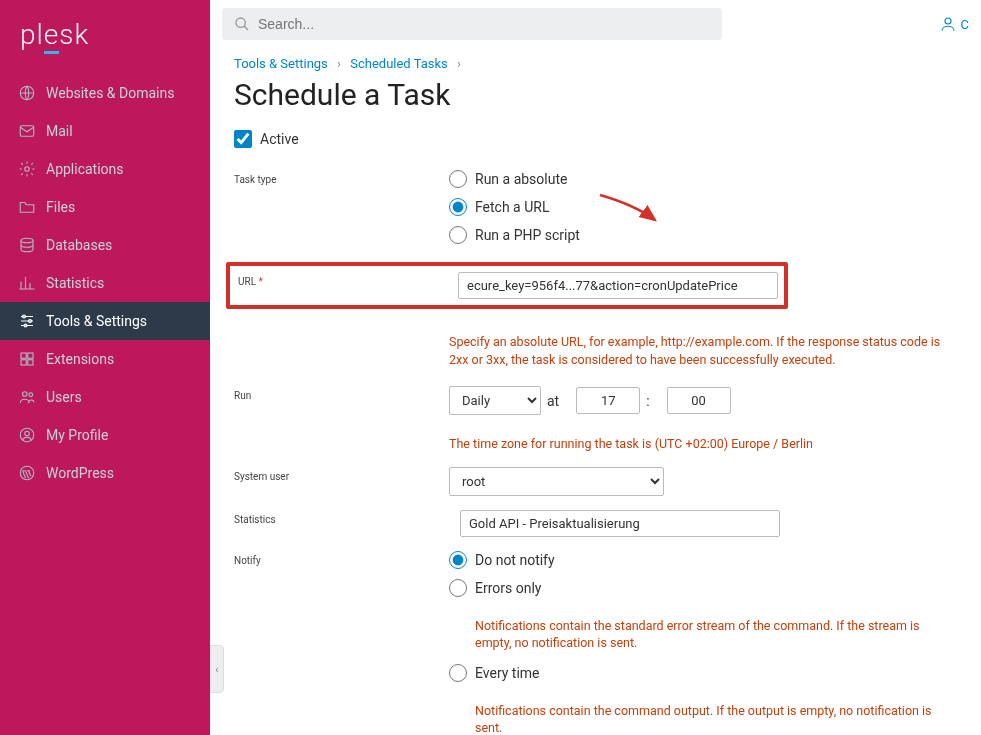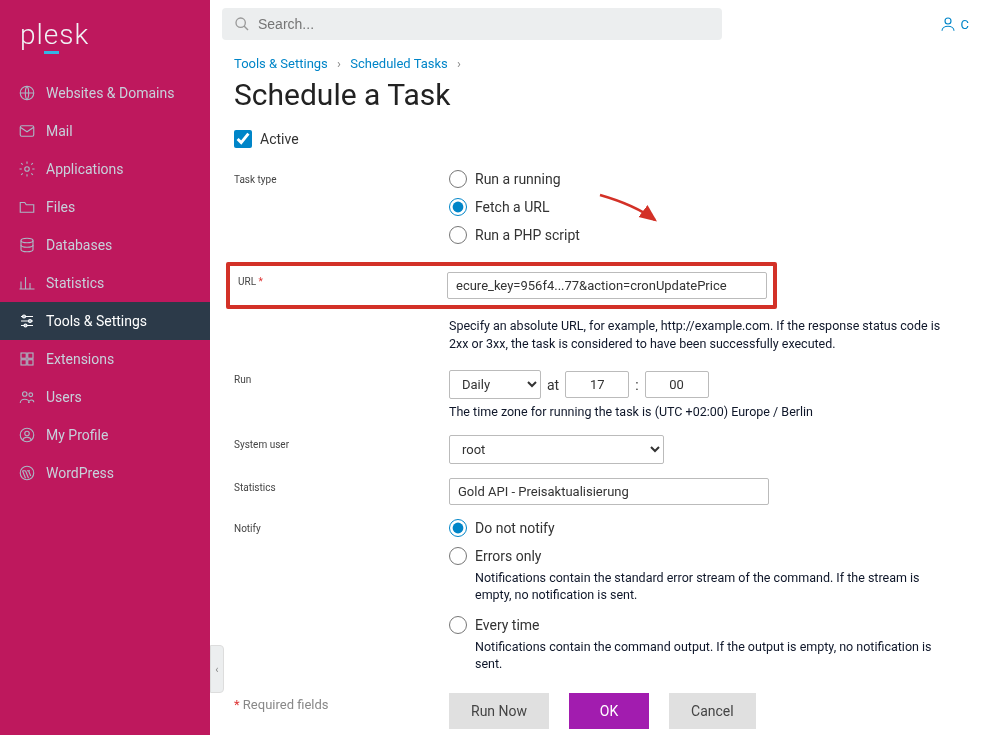--- a/index.html
+++ b/index.html
@@ -24,23 +24,23 @@
 .breadcrumb a { color: #0085c8; text-decoration: none; }
 .breadcrumb .sep { color: #888; padding: 0 6px; }
 h1 { font-size: 30px; font-weight: 400; color: #222; margin: 6px 0 18px; }
 .form-row { display: flex; align-items: flex-start; margin-bottom: 14px; }
 .form-label { width: 215px; padding-top: 4px; color: #444; font-size: 10px; flex-shrink: 0; }
 .form-control { flex: 1; }
 .checkbox-row { display: flex; align-items: center; margin-bottom: 22px; }
 .checkbox-row input[type=checkbox] { width: 18px; height: 18px; accent-color: #0085c8; margin-right: 8px; }
 .radio-opt { display: flex; align-items: center; margin-bottom: 10px; }
 .radio-opt input[type=radio] { width: 18px; height: 18px; margin-right: 8px; accent-color: #0085c8; }
-.help-text { font-size: 12.5px; color: #0f172a; line-height: 1.4; margin-top: 4px; max-width: 520px; }
+.help-text { font-size: 12.5px; color: #c2410c; line-height: 1.4; margin-top: 20px; max-width: 520px; }
 .text-input, select { border: 1px solid #bbb; border-radius: 2px; padding: 5px 8px; font-size: 13px; font-family: inherit; color: #333; background: #fff; }
-.text-input { width: 320px; }
+.text-input { width: 320px; margin-left: 11px; }
 .text-input.wide { width: 320px; }
 .run-row select { width: 92px; }
 .time-input { width: 64px; text-align: center; }
 .select-user { width: 215px; }
 .req-ast { color: #d33; }
 .highlight-box { border: 4px solid #d33127; padding: 6px 6px 6px 6px; margin: 0 0 8px -8px; display: inline-flex; align-items: flex-start; border-radius: 2px; }
 .highlight-box .form-label { width: 211px; padding-left: 2px; }
 .arrow { position: absolute; left: 385px; top: 190px; }
 .collapse-handle { position: absolute; left: 210px; top: 645px; width: 14px; height: 48px; background: #eceeef; border: 1px solid #ddd; border-radius: 0 4px 4px 0; display: flex; align-items: center; justify-content: center; color: #888; font-size: 11px; cursor: pointer; }
 .footer-note { color: #888; font-size: 13px; }
@@ -173,21 +173,21 @@
     <div class="checkbox-row">
       <input type="checkbox" checked="" style="">
       <label>Active</label>
     </div>
 
     <div class="form-row" style="position:relative;">
       <div class="form-label">Task type</div>
       <div class="form-control">
         <div class="radio-opt">
           <input type="radio" name="tt" style="">
-          <span>Run a running</span>
+          <span>Run a absolute</span>
         </div>
         <div class="radio-opt">
           <input type="radio" name="tt" checked="" style="">
           <span>Fetch a URL</span>
         </div>
         <div class="radio-opt" style="margin-bottom:4px;">
           <input type="radio" name="tt" style="">
           <span>Run a PHP script</span>
         </div>
       </div>

